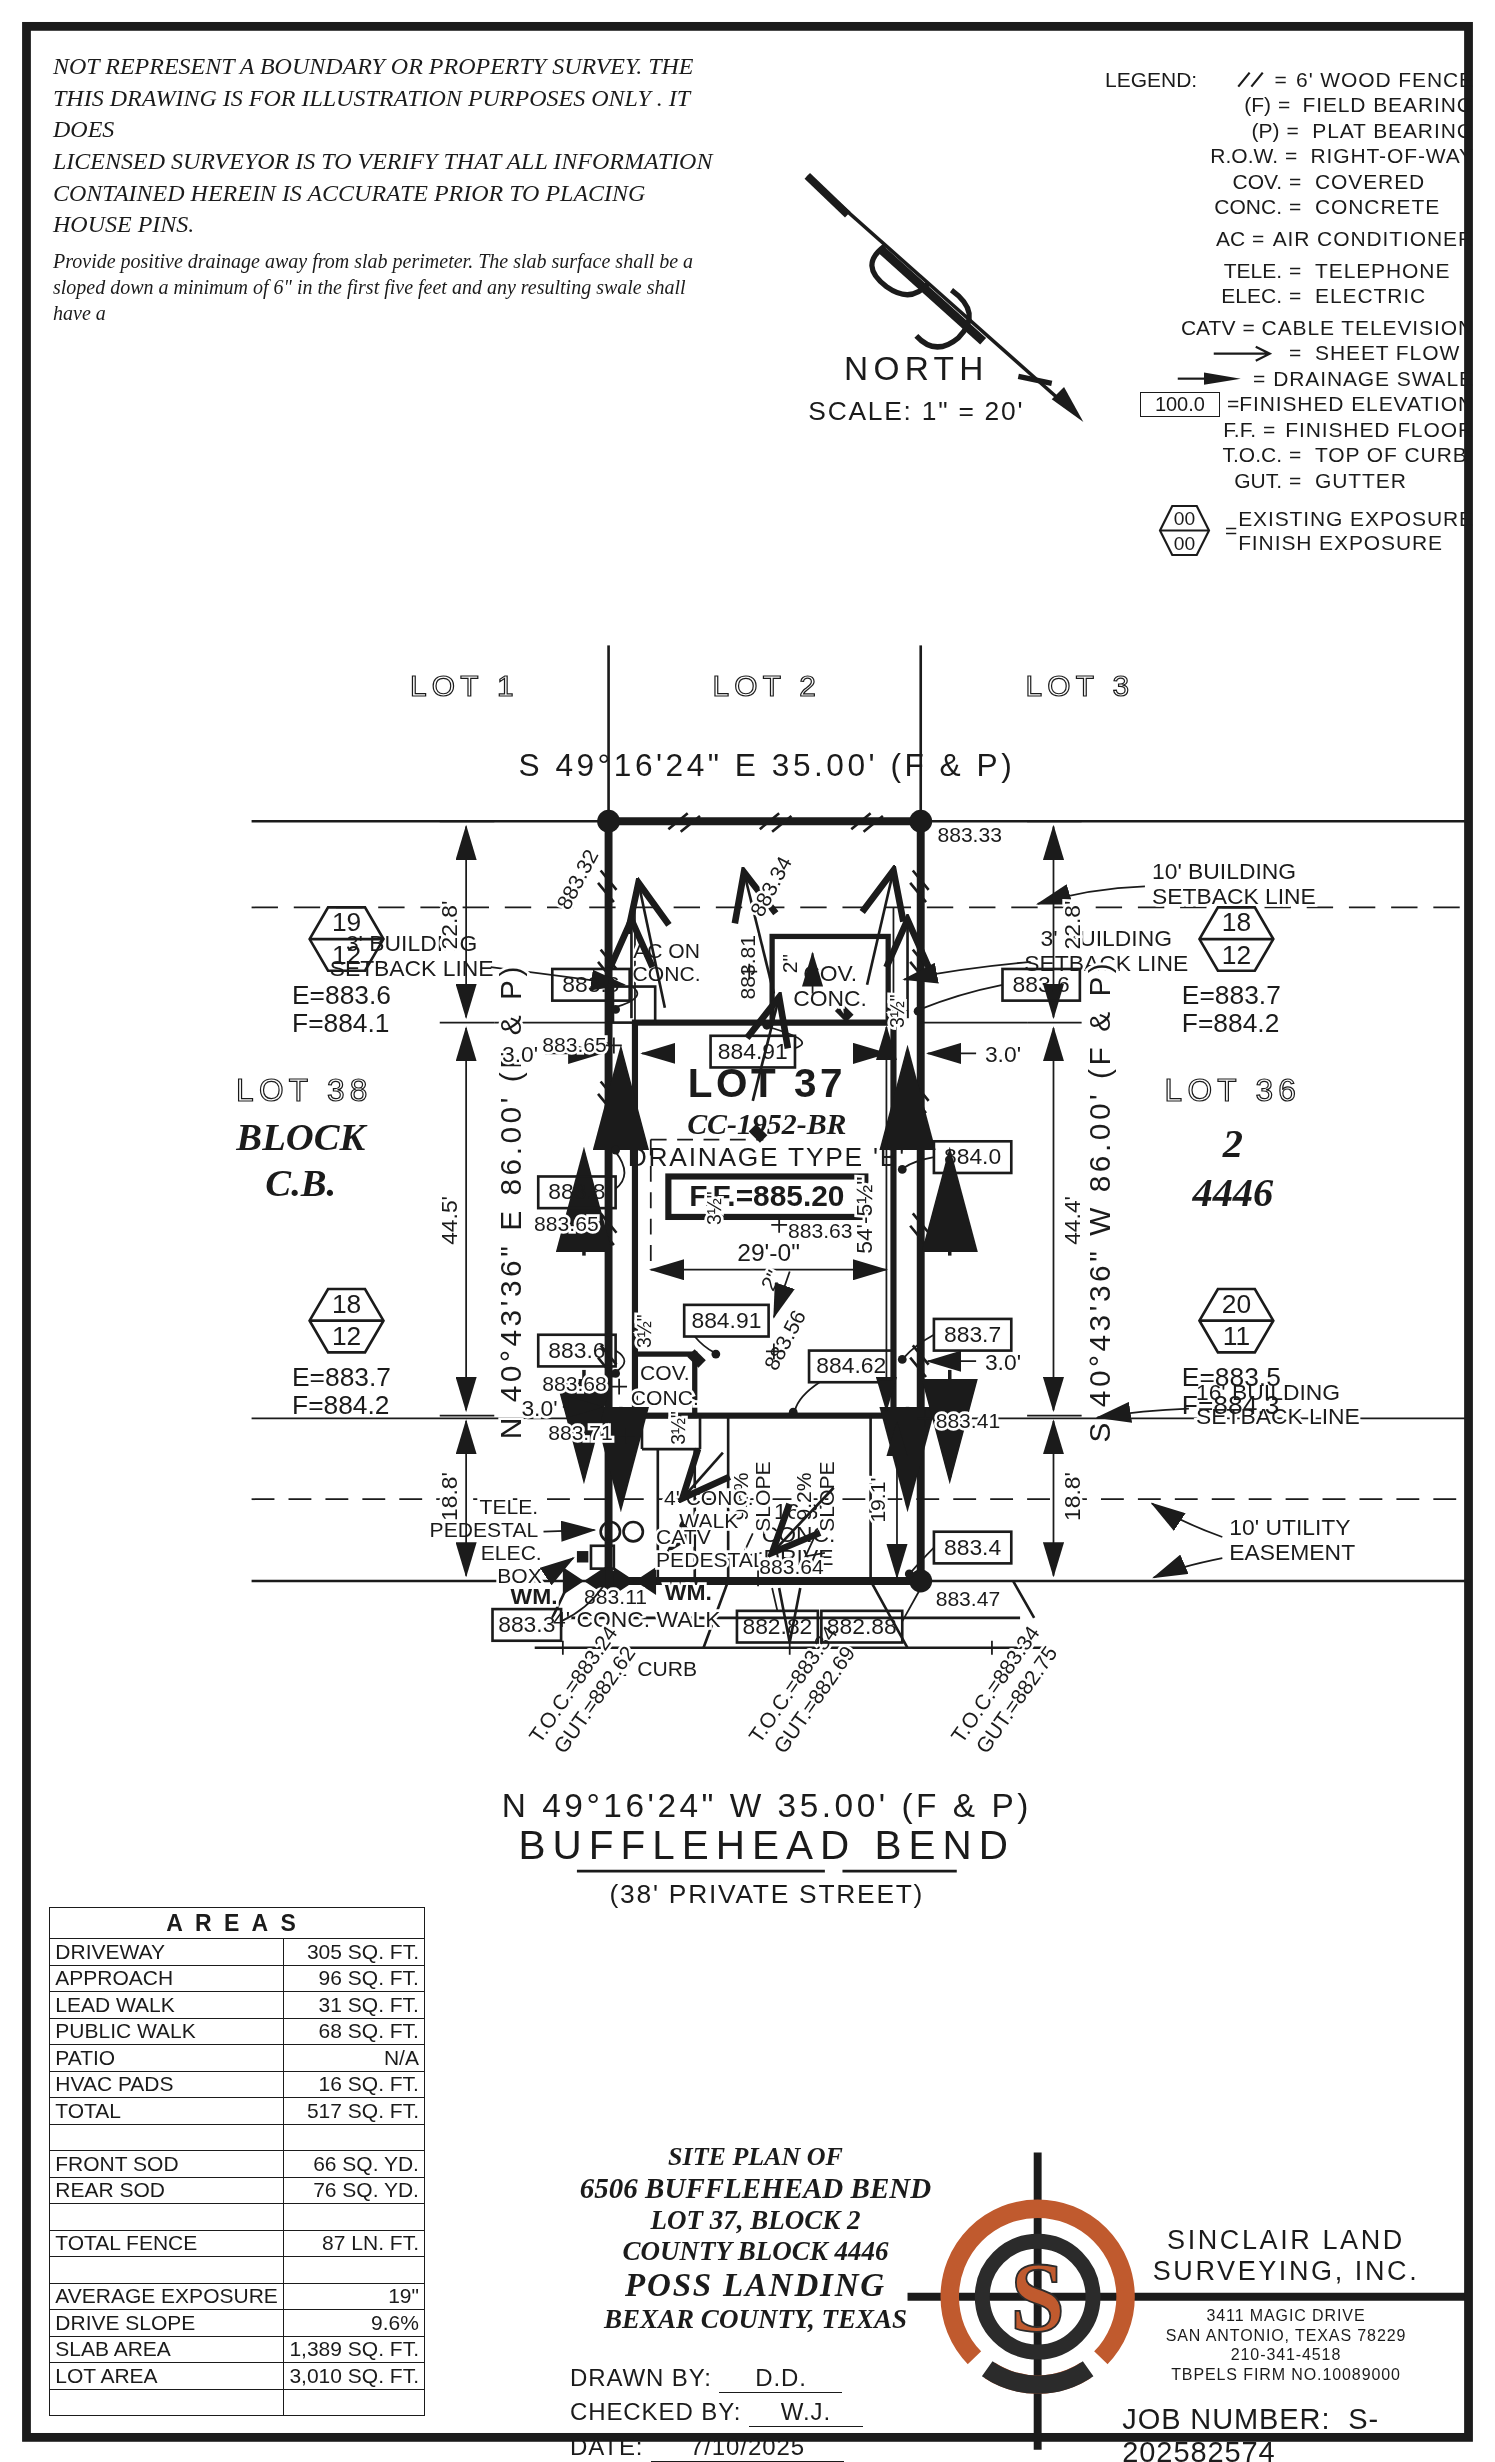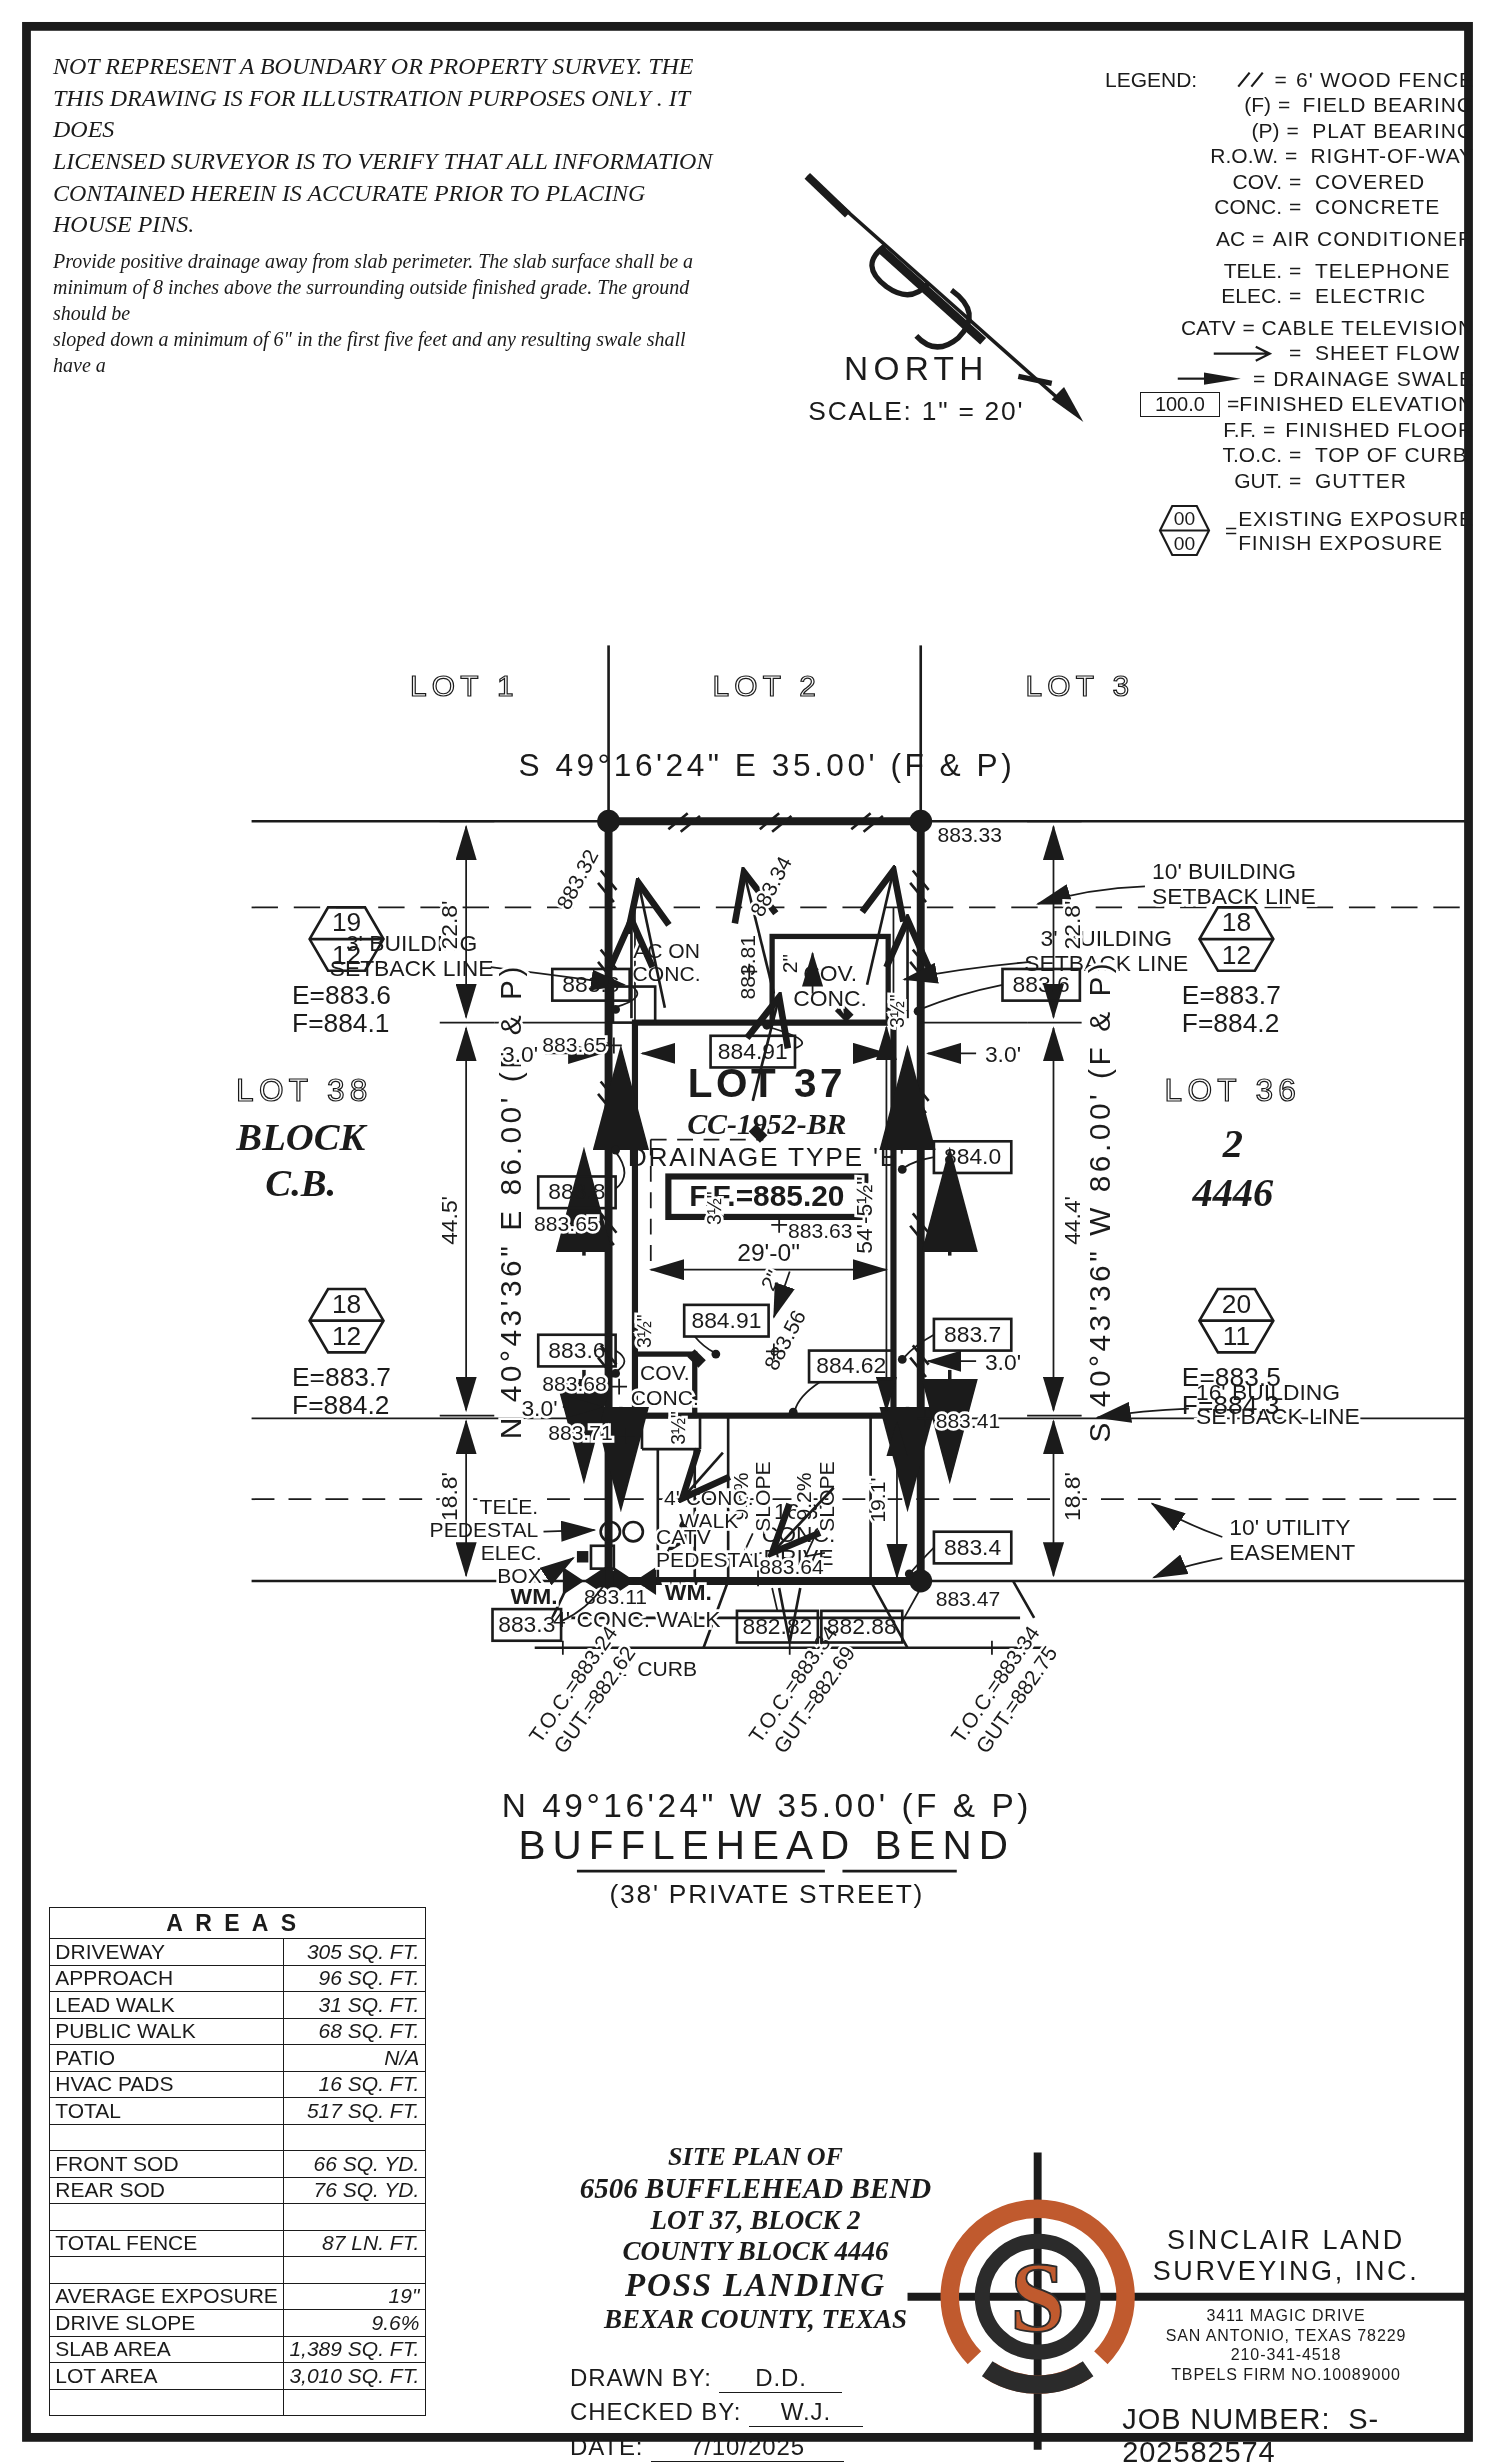--- a/index.html
+++ b/index.html
@@ -29,21 +29,21 @@
   .lg-sym{width:93px;display:flex;justify-content:flex-end;align-items:center;padding-right:7px;box-sizing:border-box;}
   .lg-eq{width:26px;}
   .lg-desc{flex:1;white-space:nowrap;letter-spacing:0.9px;}
   .lg-gap{height:6.2px;}
   .febox{border:1.8px solid #1b1b1b;padding:0 14px;font-size:20px;}
   .lg-hex{height:74px;}
   .areas{left:49px;top:1907px;width:329px;}
   .areas table{border-collapse:collapse;width:100%;}
   .areas td{border:1.8px solid #1b1b1b;font-size:21px;height:25.5px;padding:0 5.3px;white-space:nowrap;}
   .areas .ttl{text-align:center;font-weight:bold;letter-spacing:12.3px;font-size:23px;height:30px;}
-  .areas .val{text-align:right;width:120px;font-style:italic;}
+  .areas .val{text-align:right;width:120px;}
   .tblock{left:474px;top:2142px;width:563px;text-align:center;font-family:"Liberation Serif",serif;font-style:italic;font-weight:bold;}
   .tb1{font-size:26px;} .tb2{font-size:29px;} .tb3{font-size:27px;} .tb5{font-size:33px;letter-spacing:1.8px;}
   .tsign{left:570px;top:2364px;width:387px;font-size:24px;letter-spacing:0.9px;}
   .tsign .row{margin-bottom:5.3px;}
   .tsign .uv{display:inline-block;border-bottom:1.8px solid #1b1b1b;text-align:center;}
   .firm{left:1110px;top:2225px;width:352px;}
   .firm-name{font-size:27px;letter-spacing:2.6px;line-height:1.15;text-align:center;}
   .firm-addr{font-size:16px;letter-spacing:0.9px;text-align:center;margin-top:19.3px;line-height:1.22;}
   .firm-job{font-size:29px;letter-spacing:0.9px;margin-top:19px;text-align:left;padding-left:12.3px;}
 </style>
@@ -448,21 +448,20 @@
 
 <div class="ov disclaimer">
   <div class="disc-p1">
     <div>NOT REPRESENT A BOUNDARY OR PROPERTY SURVEY. THE</div>
     <div>THIS DRAWING IS FOR ILLUSTRATION PURPOSES ONLY . IT DOES</div>
     <div>LICENSED SURVEYOR IS TO VERIFY THAT ALL INFORMATION</div>
     <div>CONTAINED HEREIN IS ACCURATE PRIOR TO PLACING HOUSE PINS.</div>
   </div>
   <div class="disc-p2">
     <div>Provide positive drainage away from slab perimeter. The slab surface shall be a</div>
-    <div>minimum of 8 inches above the surrounding outside finished grade. The ground should be</div>
     <div>sloped down a minimum of 6" in the first five feet and any resulting swale shall have a</div>
   </div>
 </div>
 
 <div class="ov legend">
   <div class="lg-row">
       <span class="lg-label">LEGEND:</span>
       <span class="lg-sym">
         <svg width="35" height="19.3" viewBox="0 0 40 22">
           <path d="M6,19 L19,3 M21,19 L34,3" stroke="#1b1b1b" stroke-width="2.5" fill="none"></path>

